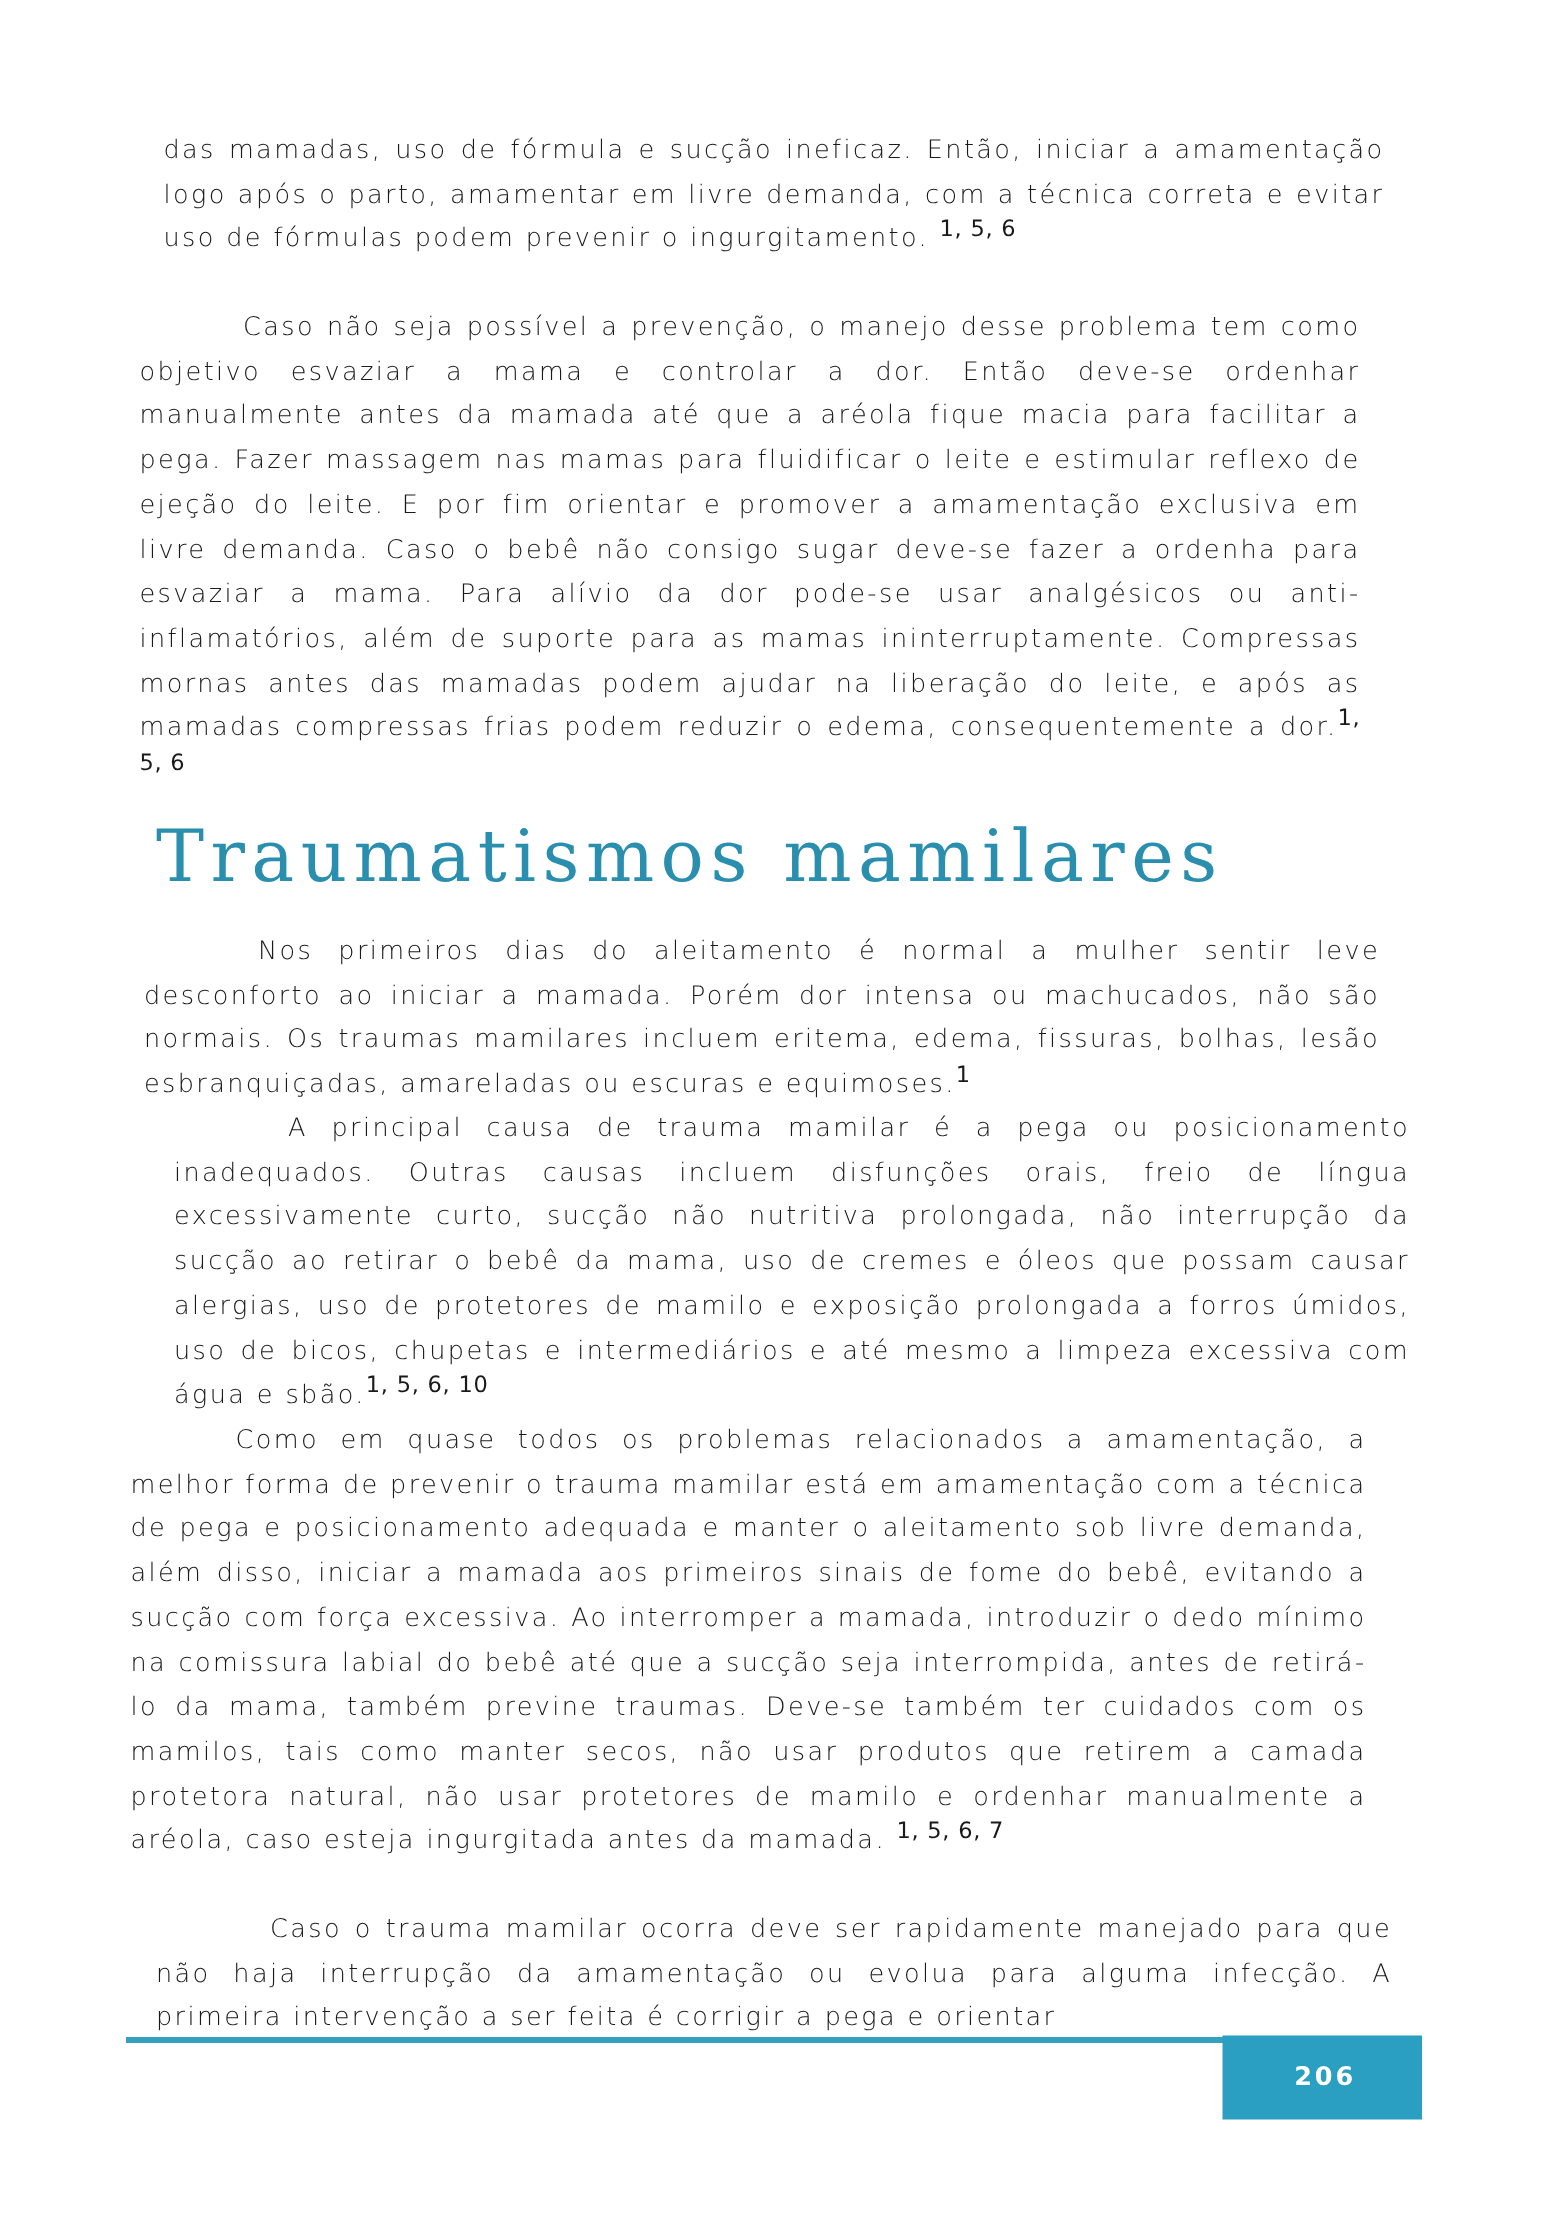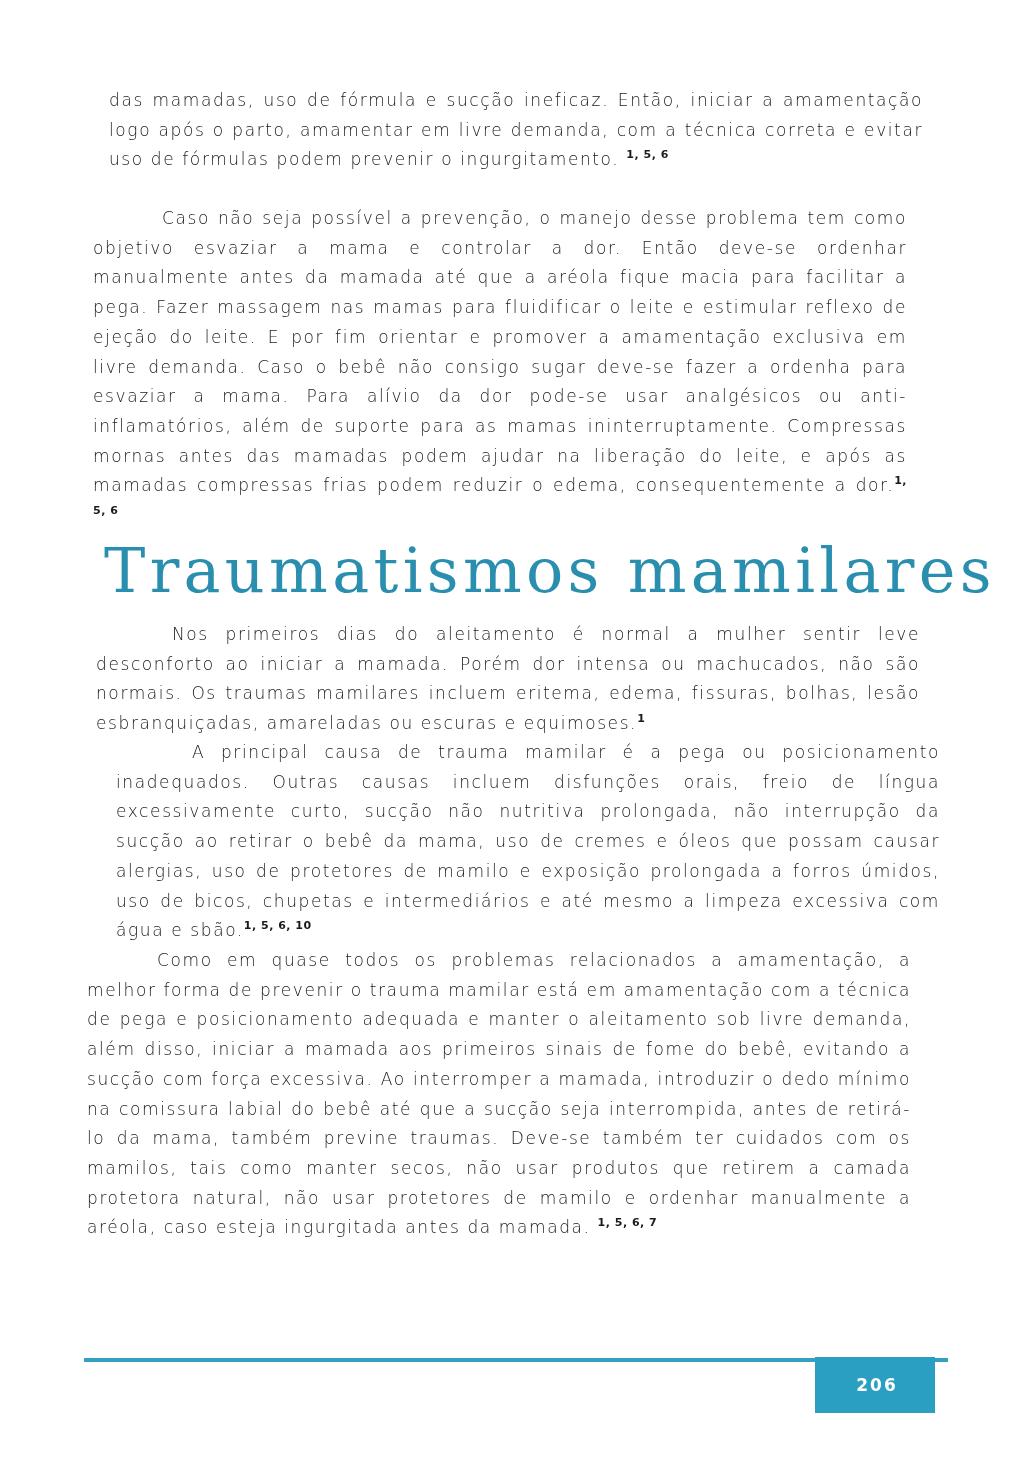--- a/index.html
+++ b/index.html
@@ -31,53 +31,53 @@
       text-align-last: left;
       font-weight: 300;
     }
     .block1 { left: 109px; top: 86px; width: 814px; }
     .block2 { left: 93px; top: 204px; width: 814px; text-indent: 69px; }
     .block3 { left: 96px; top: 620px; width: 824px; text-indent: 76px; }
     .block4 { left: 116px; top: 738px; width: 824px; text-indent: 76px; }
     .block5 { left: 87px; top: 946px; width: 824px; text-indent: 70px; }
     .block6 { left: 104px; top: 1272px; width: 824px; text-indent: 76px; }
     sup {
-      font-size: 11px;
+      font-size: 15px;
       line-height: 0;
       letter-spacing: 0.5px;
       vertical-align: 7px;
-      font-weight: 700;
+      font-weight: 400;
       margin-top: 35px;
     }
     .heading {
       position: absolute;
       left: 104px;
       top: 536px;
       margin: 0;
       font-family: "DejaVu Serif", serif;
-      font-size: 62px;
+      font-size: 48px;
       line-height: 70px;
       letter-spacing: 4.3px;
       color: #2a8fae;
       font-weight: normal;
       white-space: nowrap;
     }
     .rule {
       position: absolute;
       left: 84px;
       top: 1358px;
       width: 864px;
       height: 4px;
       background: #35a0c0;
     }
     .page-box {
       position: absolute;
       left: 815px;
       top: 1357px;
-      width: 120px;
+      width: 133px;
       height: 56px;
       background: #2b9fc1;
       color: #ffffff;
       font-family: "DejaVu Sans", sans-serif;
       font-weight: bold;
       font-size: 17px;
       letter-spacing: 2px;
       display: flex;
       align-items: center;
       justify-content: center;
@@ -96,18 +96,19 @@
   <p class="para block2"><span>Caso não seja possível a prevenção, o manejo desse problema tem como objetivo esvaziar a mama e controlar a dor. Então deve-se ordenhar manualmente antes da mamada até que a aréola fique macia para facilitar a pega. Fazer massagem nas mamas para fluidificar o leite e estimular reflexo de ejeção do leite. E por fim orientar e promover a amamentação exclusiva em livre demanda. Caso o bebê não consigo sugar deve-se fazer a ordenha para esvaziar a mama. Para alívio da dor pode-se usar analgésicos ou anti-inflamatórios, além de suporte para as mamas ininterruptamente. Compressas mornas antes das mamadas podem ajudar na liberação do leite, e após as mamadas compressas frias podem reduzir o edema, consequentemente a dor.</span><sup>1, 5, 6</sup></p>
 
   <h2 class="heading">Traumatismos mamilares</h2>
 
   <p class="para block3"><span>Nos primeiros dias do aleitamento é normal a mulher sentir leve desconforto ao iniciar a mamada. Porém dor intensa ou machucados, não são normais. Os traumas mamilares incluem eritema, edema, fissuras, bolhas, lesão esbranquiçadas, amareladas ou escuras e equimoses.</span><sup>1</sup></p>
 
   <p class="para block4"><span>A principal causa de trauma mamilar é a pega ou posicionamento inadequados. Outras causas incluem disfunções orais, freio de língua excessivamente curto, sucção não nutritiva prolongada, não interrupção da sucção ao retirar o bebê da mama, uso de cremes e óleos que possam causar alergias, uso de protetores de mamilo e exposição prolongada a forros úmidos, uso de bicos, chupetas e intermediários e até mesmo a limpeza excessiva com água e sbão.</span><sup>1, 5, 6, 10</sup></p>
 
   <p class="para block5"><span>Como em quase todos os problemas relacionados a amamentação, a melhor forma de prevenir o trauma mamilar está em amamentação com a técnica de pega e posicionamento adequada e manter o aleitamento sob livre demanda, além disso, iniciar a mamada aos primeiros sinais de fome do bebê, evitando a sucção com força excessiva. Ao interromper a mamada, introduzir o dedo mínimo na comissura labial do bebê até que a sucção seja interrompida, antes de retirá-lo da mama, também previne traumas. Deve-se também ter cuidados com os mamilos, tais como manter secos, não usar produtos que retirem a camada protetora natural, não usar protetores de mamilo e ordenhar manualmente a aréola, caso esteja ingurgitada antes da mamada. </span><sup>1, 5, 6, 7</sup></p>
 
+  <p class="para block6"><span>Caso o trauma mamilar ocorra deve ser rapidamente manejado para que não haja interrupção da amamentação ou evolua para alguma infecção.  A primeira  intervenção a ser feita é corrigir a pega  e  orientar</span></p>
 
   <div class="rule"></div>
   <div class="page-box">
     <span>206</span>
   </div>
 </div>
 
 </body></html>

